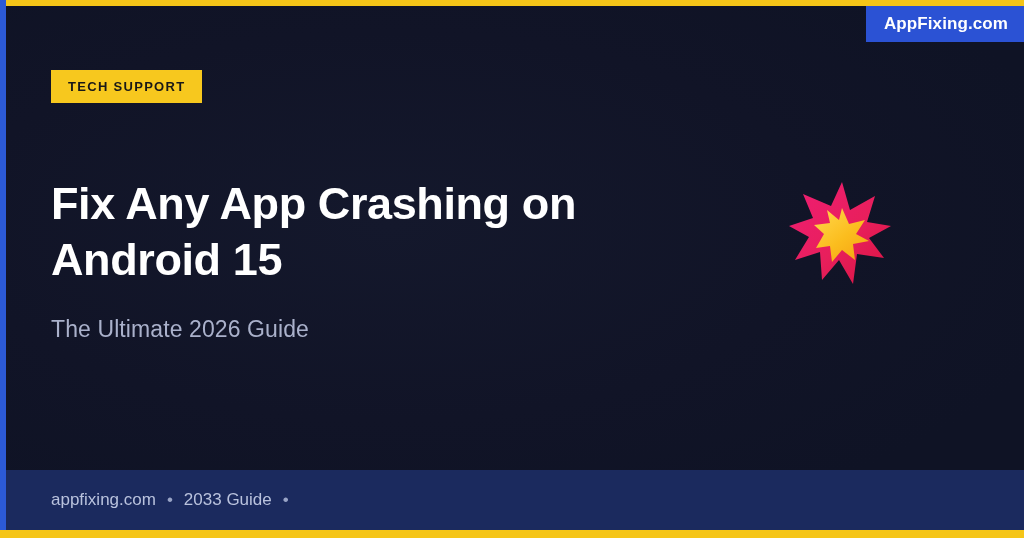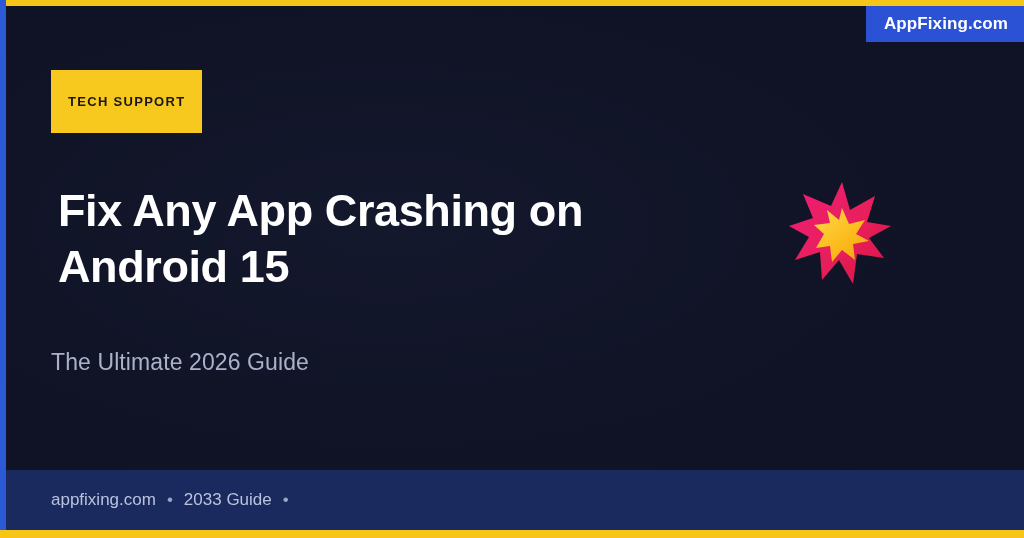--- a/index.html
+++ b/index.html
@@ -64,46 +64,46 @@
     line-height: 36px;
     letter-spacing: 0.1px;
     white-space: nowrap;
   }
   
   .kicker {
     position: absolute;
     left: 51px;
     top: 70px;
     height: 31px;
-    padding: 16px 17px;
+    padding: 1px 17px;
     background: #f7c81e;
     color: #181818;
     font-size: 13px;
     font-weight: bold;
     letter-spacing: 1.3px;
     line-height: 31px;
     white-space: nowrap;
   }
   
   .headline {
     position: absolute;
     left: 51px;
     top: 176px;
     width: 600px;
-    margin: 7px;
+    margin: 0;
     color: #ffffff;
     font-size: 45px;
     font-weight: bold;
     line-height: 56px;
     letter-spacing: -0.4px;
   }
   .subhead {
     position: absolute;
     left: 51px;
-    top: 347px;
+    top: 314px;
     margin: 0;
     color: #aab1cb;
     font-size: 23px;
     font-weight: normal;
     line-height: 30px;
     letter-spacing: 0.1px;
   }
   
   .emblem {
     position: absolute;

